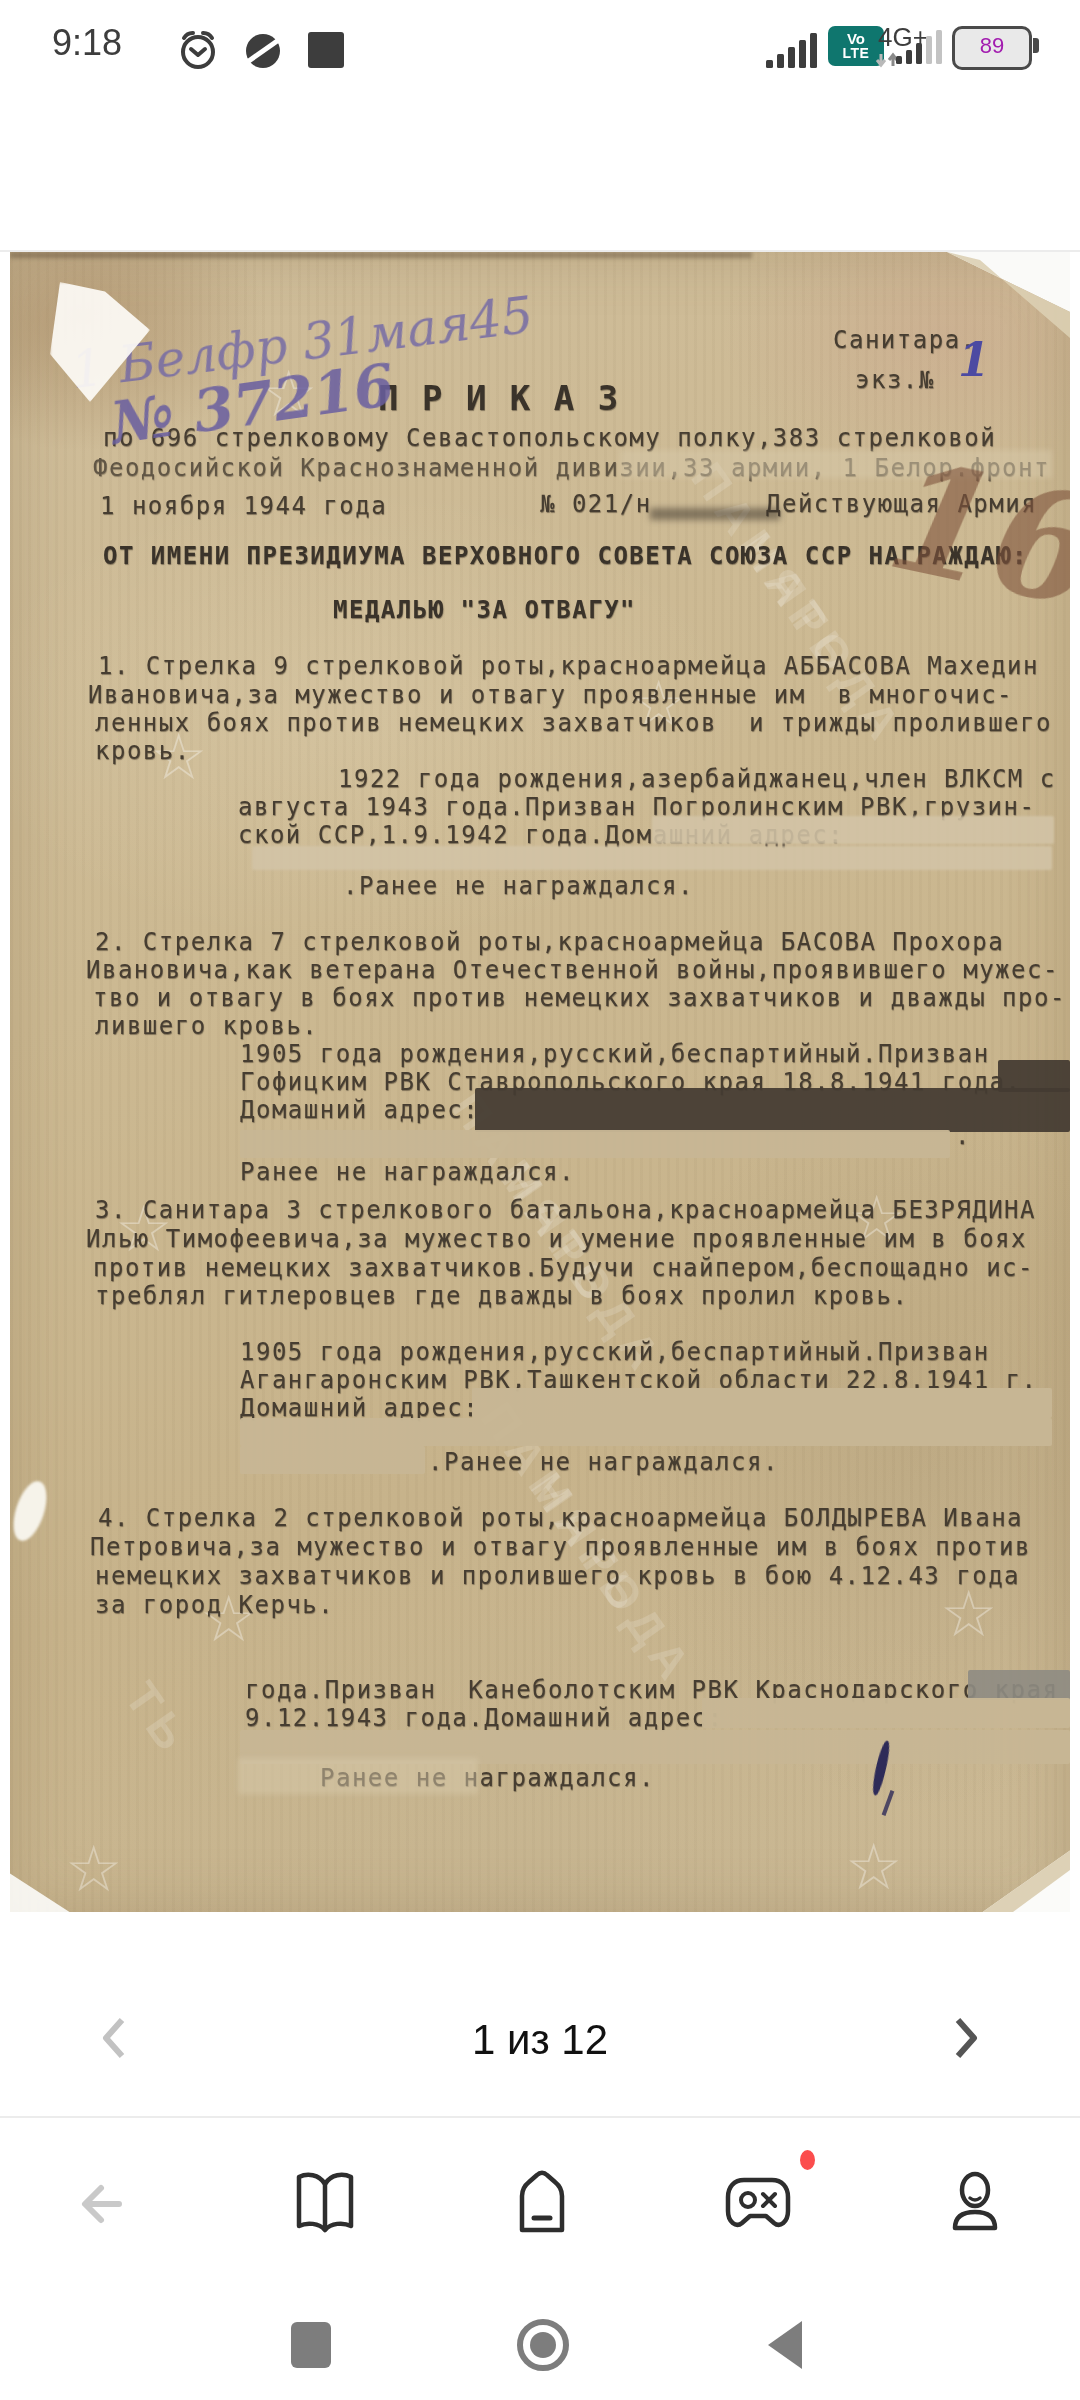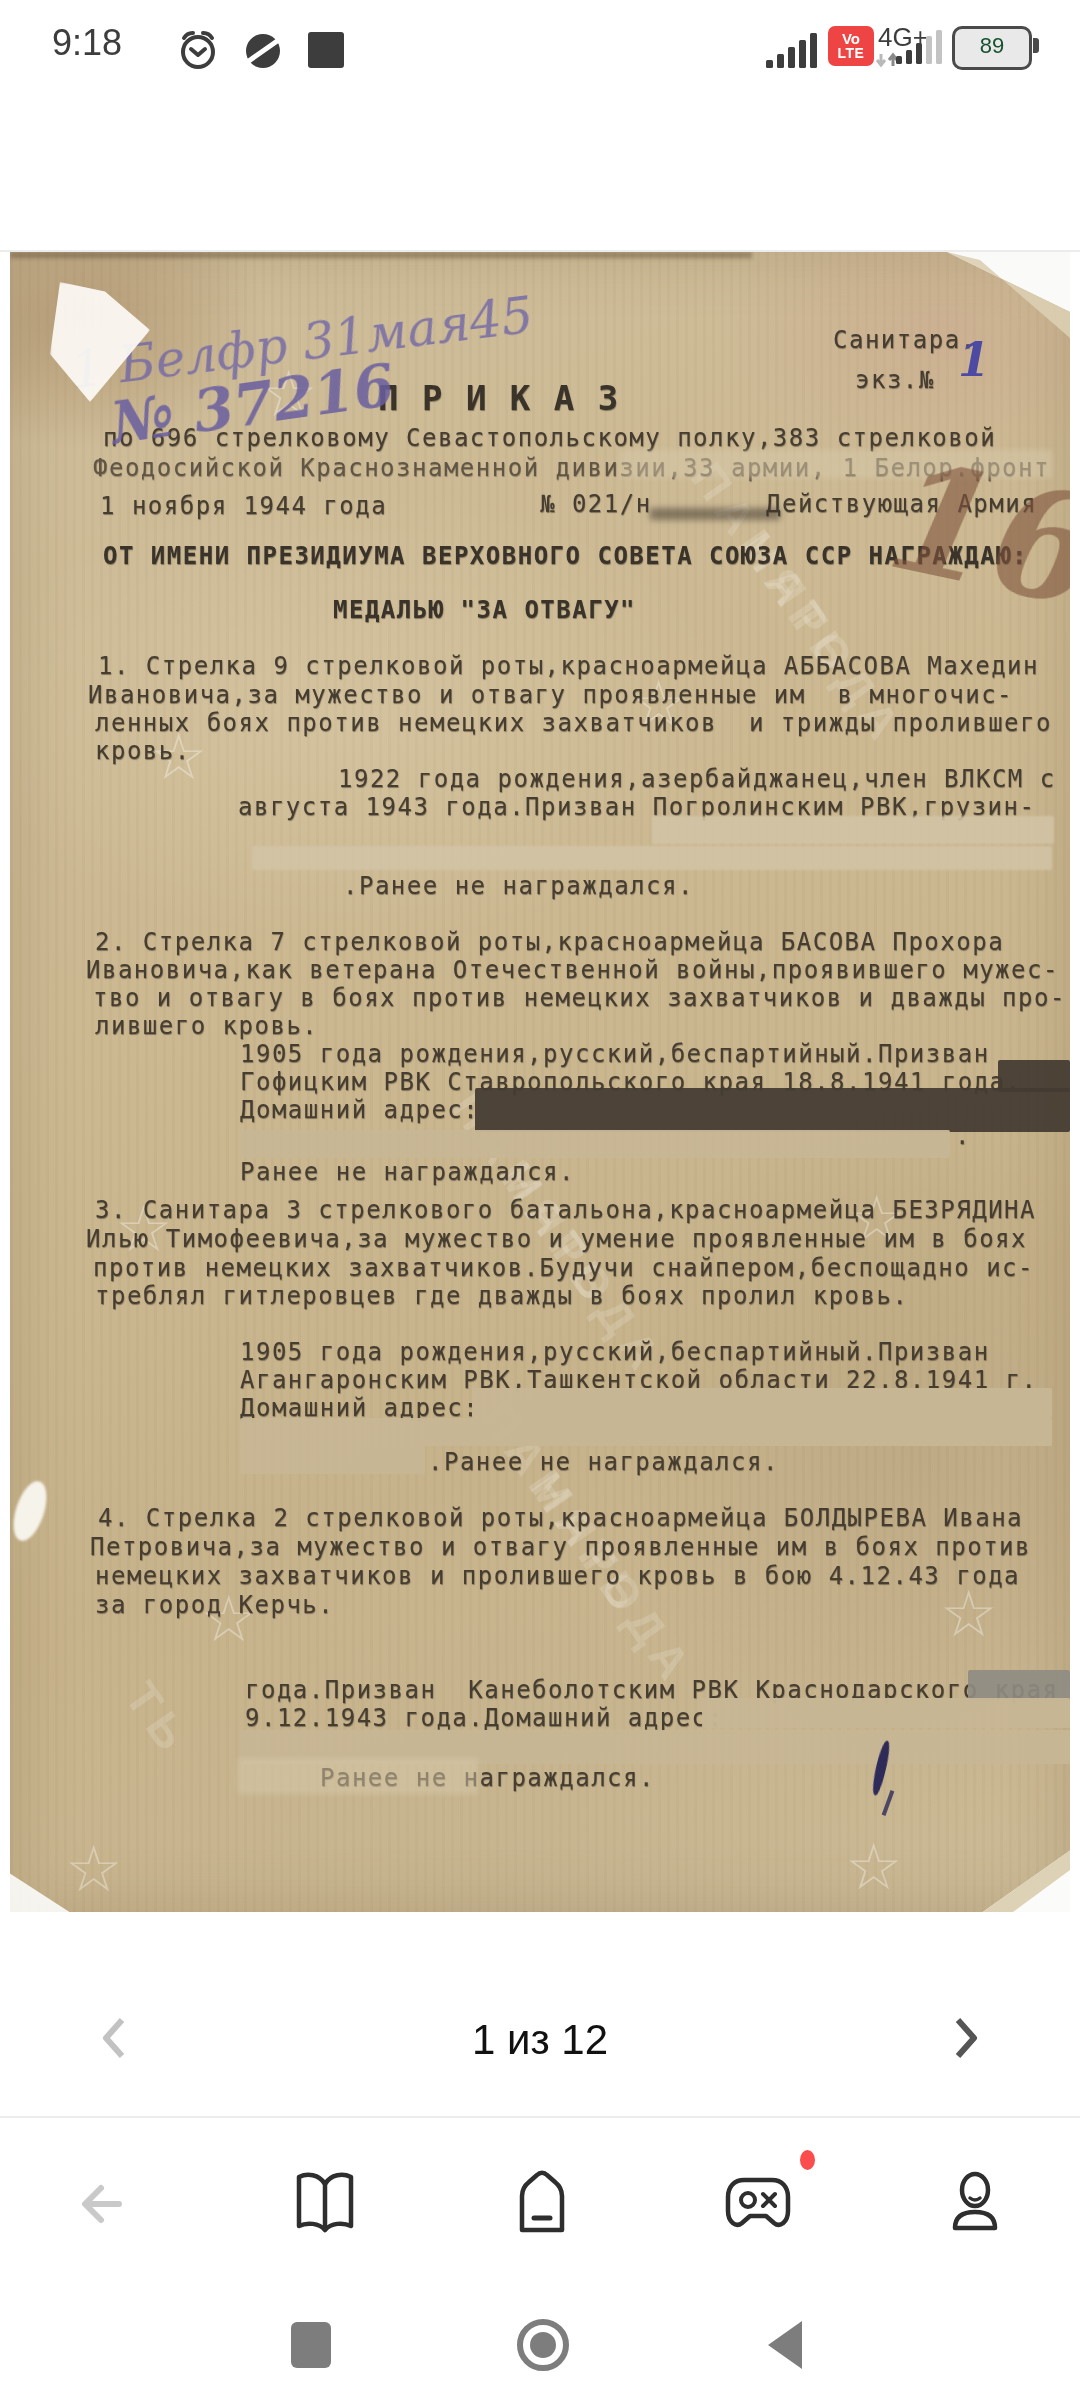--- a/index.html
+++ b/index.html
@@ -2,27 +2,27 @@
 <html><head>
 <meta charset="utf-8">
 <style>
   html,body{margin:0;padding:0;background:#fff;}
   .screen{position:relative;width:1080px;height:2400px;background:#fff;overflow:hidden;
           font-family:"Liberation Sans",sans-serif;}
   
   .status-bar{position:absolute;left:0;top:0;width:1080px;height:90px;background:#fff;}
   .sb-time{position:absolute;left:52px;top:22px;font-size:36px;color:#3d3d3d;font-weight:400;}
   .sb-ico{position:absolute;top:28px;}
-  .volte{position:absolute;left:828px;top:26px;width:46px;height:40px;background:#ef4444;border-radius:7px;
+  .volte{position:absolute;left:828px;top:26px;width:56px;height:40px;background:#0f766e;border-radius:7px;
          color:#fff;text-align:center;font-weight:bold;line-height:1;}
   .volte .l1{font-size:15px;margin-top:5px;}
   .volte .l2{font-size:14px;letter-spacing:.5px;}
   .net4g{position:absolute;left:878px;top:22px;font-size:26px;color:#3d3d3d;}
   .battery{position:absolute;left:952px;top:26px;width:74px;height:38px;border:3px solid #4a4a4a;border-radius:10px;
-           background:#e9e9e9;color:#14532d;font-size:22px;text-align:center;line-height:34px;}
+           background:#e9e9e9;color:#a21caf;font-size:22px;text-align:center;line-height:34px;}
   .bat-nub{position:absolute;left:1033px;top:38px;width:6px;height:15px;background:#4a4a4a;border-radius:0 3px 3px 0;}
   
   .header{position:absolute;left:0;top:90px;width:1080px;height:162px;background:#fff;}
   .hdr-title{position:absolute;left:42px;top:54px;font-size:38px;color:#1d1d1d;}
   .rotate-btn{position:absolute;left:770px;top:28px;width:110px;height:110px;}
   .rotate-num{position:absolute;left:36px;top:36px;font-size:30px;font-weight:bold;color:#111;}
   .close-btn{position:absolute;left:938px;top:46px;width:64px;height:64px;}
   .divider{position:absolute;left:0;width:1080px;height:2px;background:#ececec;}
   
   .doc-viewer{position:absolute;left:0;top:252px;width:1080px;height:1714px;background:#fff;}
@@ -179,20 +179,21 @@
         <div class="dl" style="left: 530px; top: 238px;">№ 021/н</div>
         <div class="dl" style="left: 756px; top: 238px;">Действующая Армия</div>
         <div class="dl b" style="left: 93px; top: 290px;">ОТ ИМЕНИ ПРЕЗИДИУМА ВЕРХОВНОГО СОВЕТА СОЮЗА ССР НАГРАЖДАЮ:</div>
         <div class="dl b" style="left: 323px; top: 344px;">МЕДАЛЬЮ "ЗА ОТВАГУ"</div>
         <div class="dl" style="left: 88px; top: 400px;">1. Стрелка 9 стрелковой роты,красноармейца АББАСОВА Махедин</div>
         <div class="dl" style="left: 78px; top: 429px;">Ивановича,за мужество и отвагу проявленные им  в многочис-</div>
         <div class="dl" style="left: 85px; top: 457px;">ленных боях против немецких захватчиков  и трижды пролившего</div>
         <div class="dl" style="left: 85px; top: 485px;">кровь.</div>
         <div class="dl" style="left: 328px; top: 513px;">1922 года рождения,азербайджанец,член ВЛКСМ с</div>
         <div class="dl" style="left: 228px; top: 541px;">августа 1943 года.Призван Погролинским РВК,грузин-</div>
+        <div class="dl" style="left: 228px; top: 569px;">ской ССР,1.9.1942 года.Домашний адрес:</div>
         <div class="dl" style="left: 333px; top: 620px;">.Ранее не награждался.</div>
         <div class="dl" style="left: 85px; top: 676px;">2. Стрелка 7 стрелковой роты,красноармейца БАСОВА Прохора</div>
         <div class="dl" style="left: 76px; top: 704px;">Ивановича,как ветерана Отечественной войны,проявившего мужес-</div>
         <div class="dl" style="left: 83px; top: 732px;">тво и отвагу в боях против немецких захватчиков и дважды про-</div>
         <div class="dl" style="left: 85px; top: 760px;">лившего кровь.</div>
         <div class="dl" style="left: 230px; top: 788px;">1905 года рождения,русский,беспартийный.Призван</div>
         <div class="dl" style="left: 230px; top: 816px;">Гофицким РВК Ставропольского края 18.8.1941 года.</div>
         <div class="dl" style="left: 230px; top: 844px;">Домашний адрес:</div>
         <div class="dl" style="left: 945px; top: 870px;">.</div>
         <div class="dl" style="left: 230px; top: 906px;">Ранее не награждался.</div>

